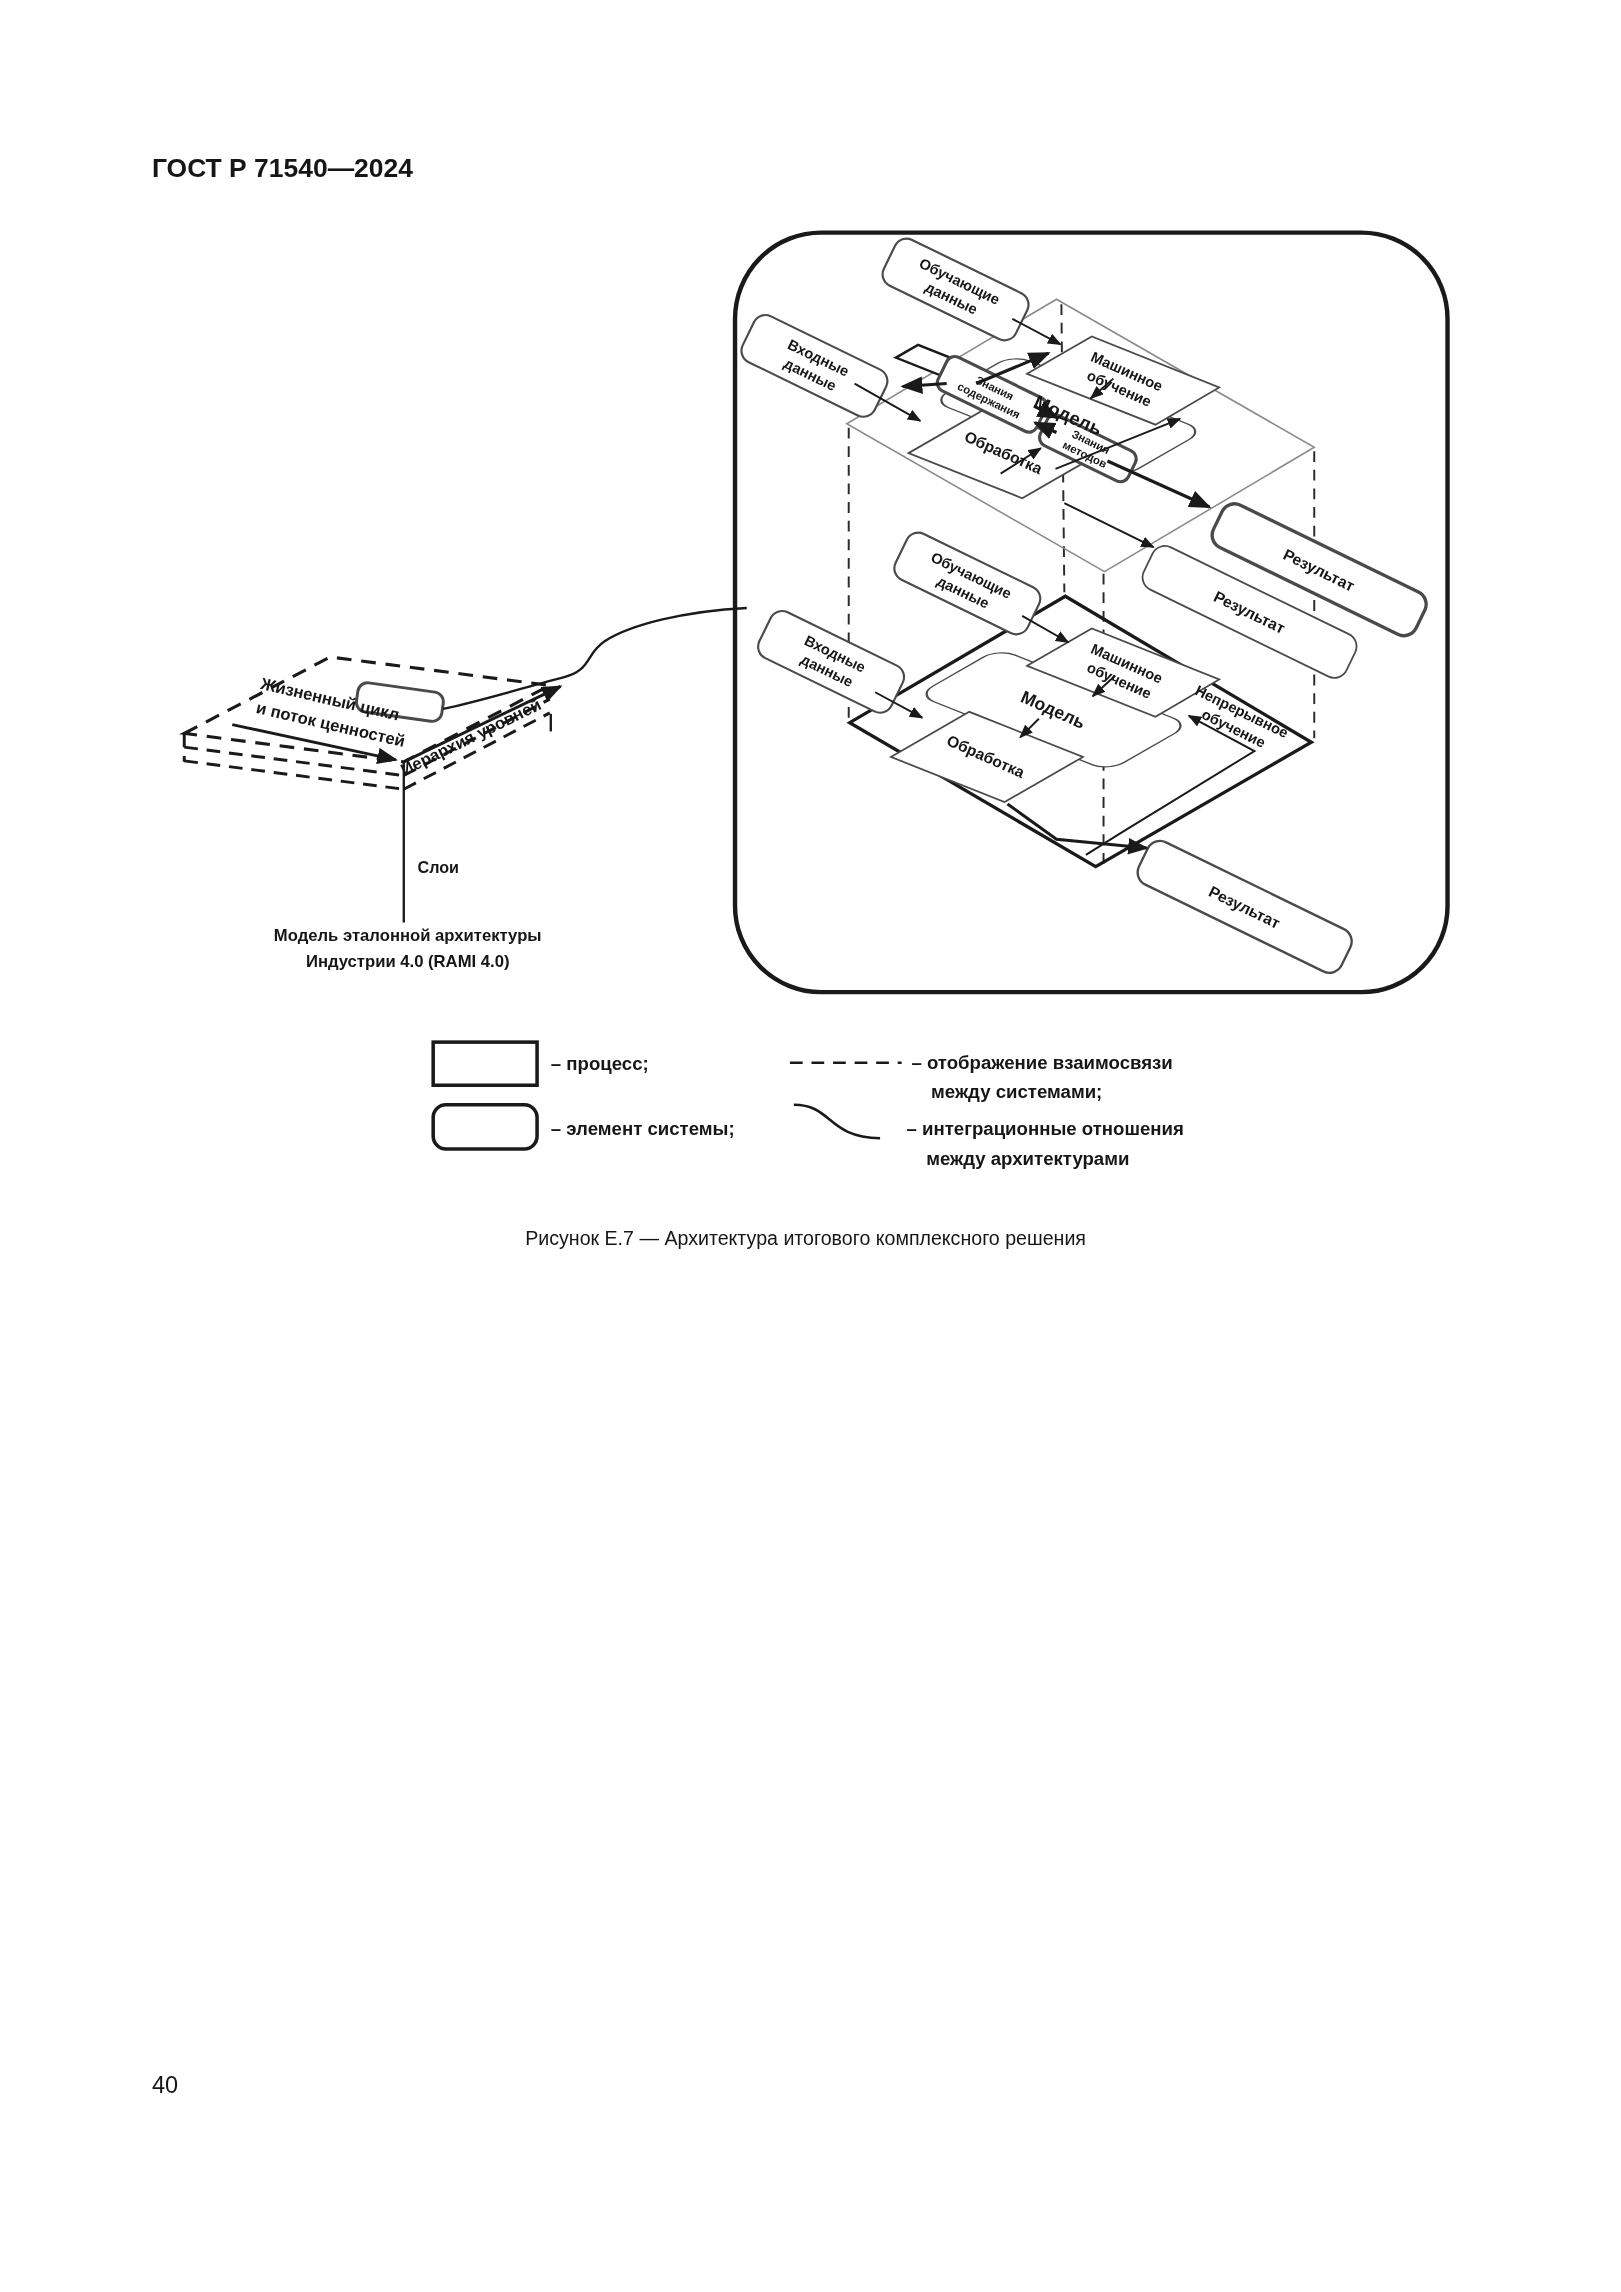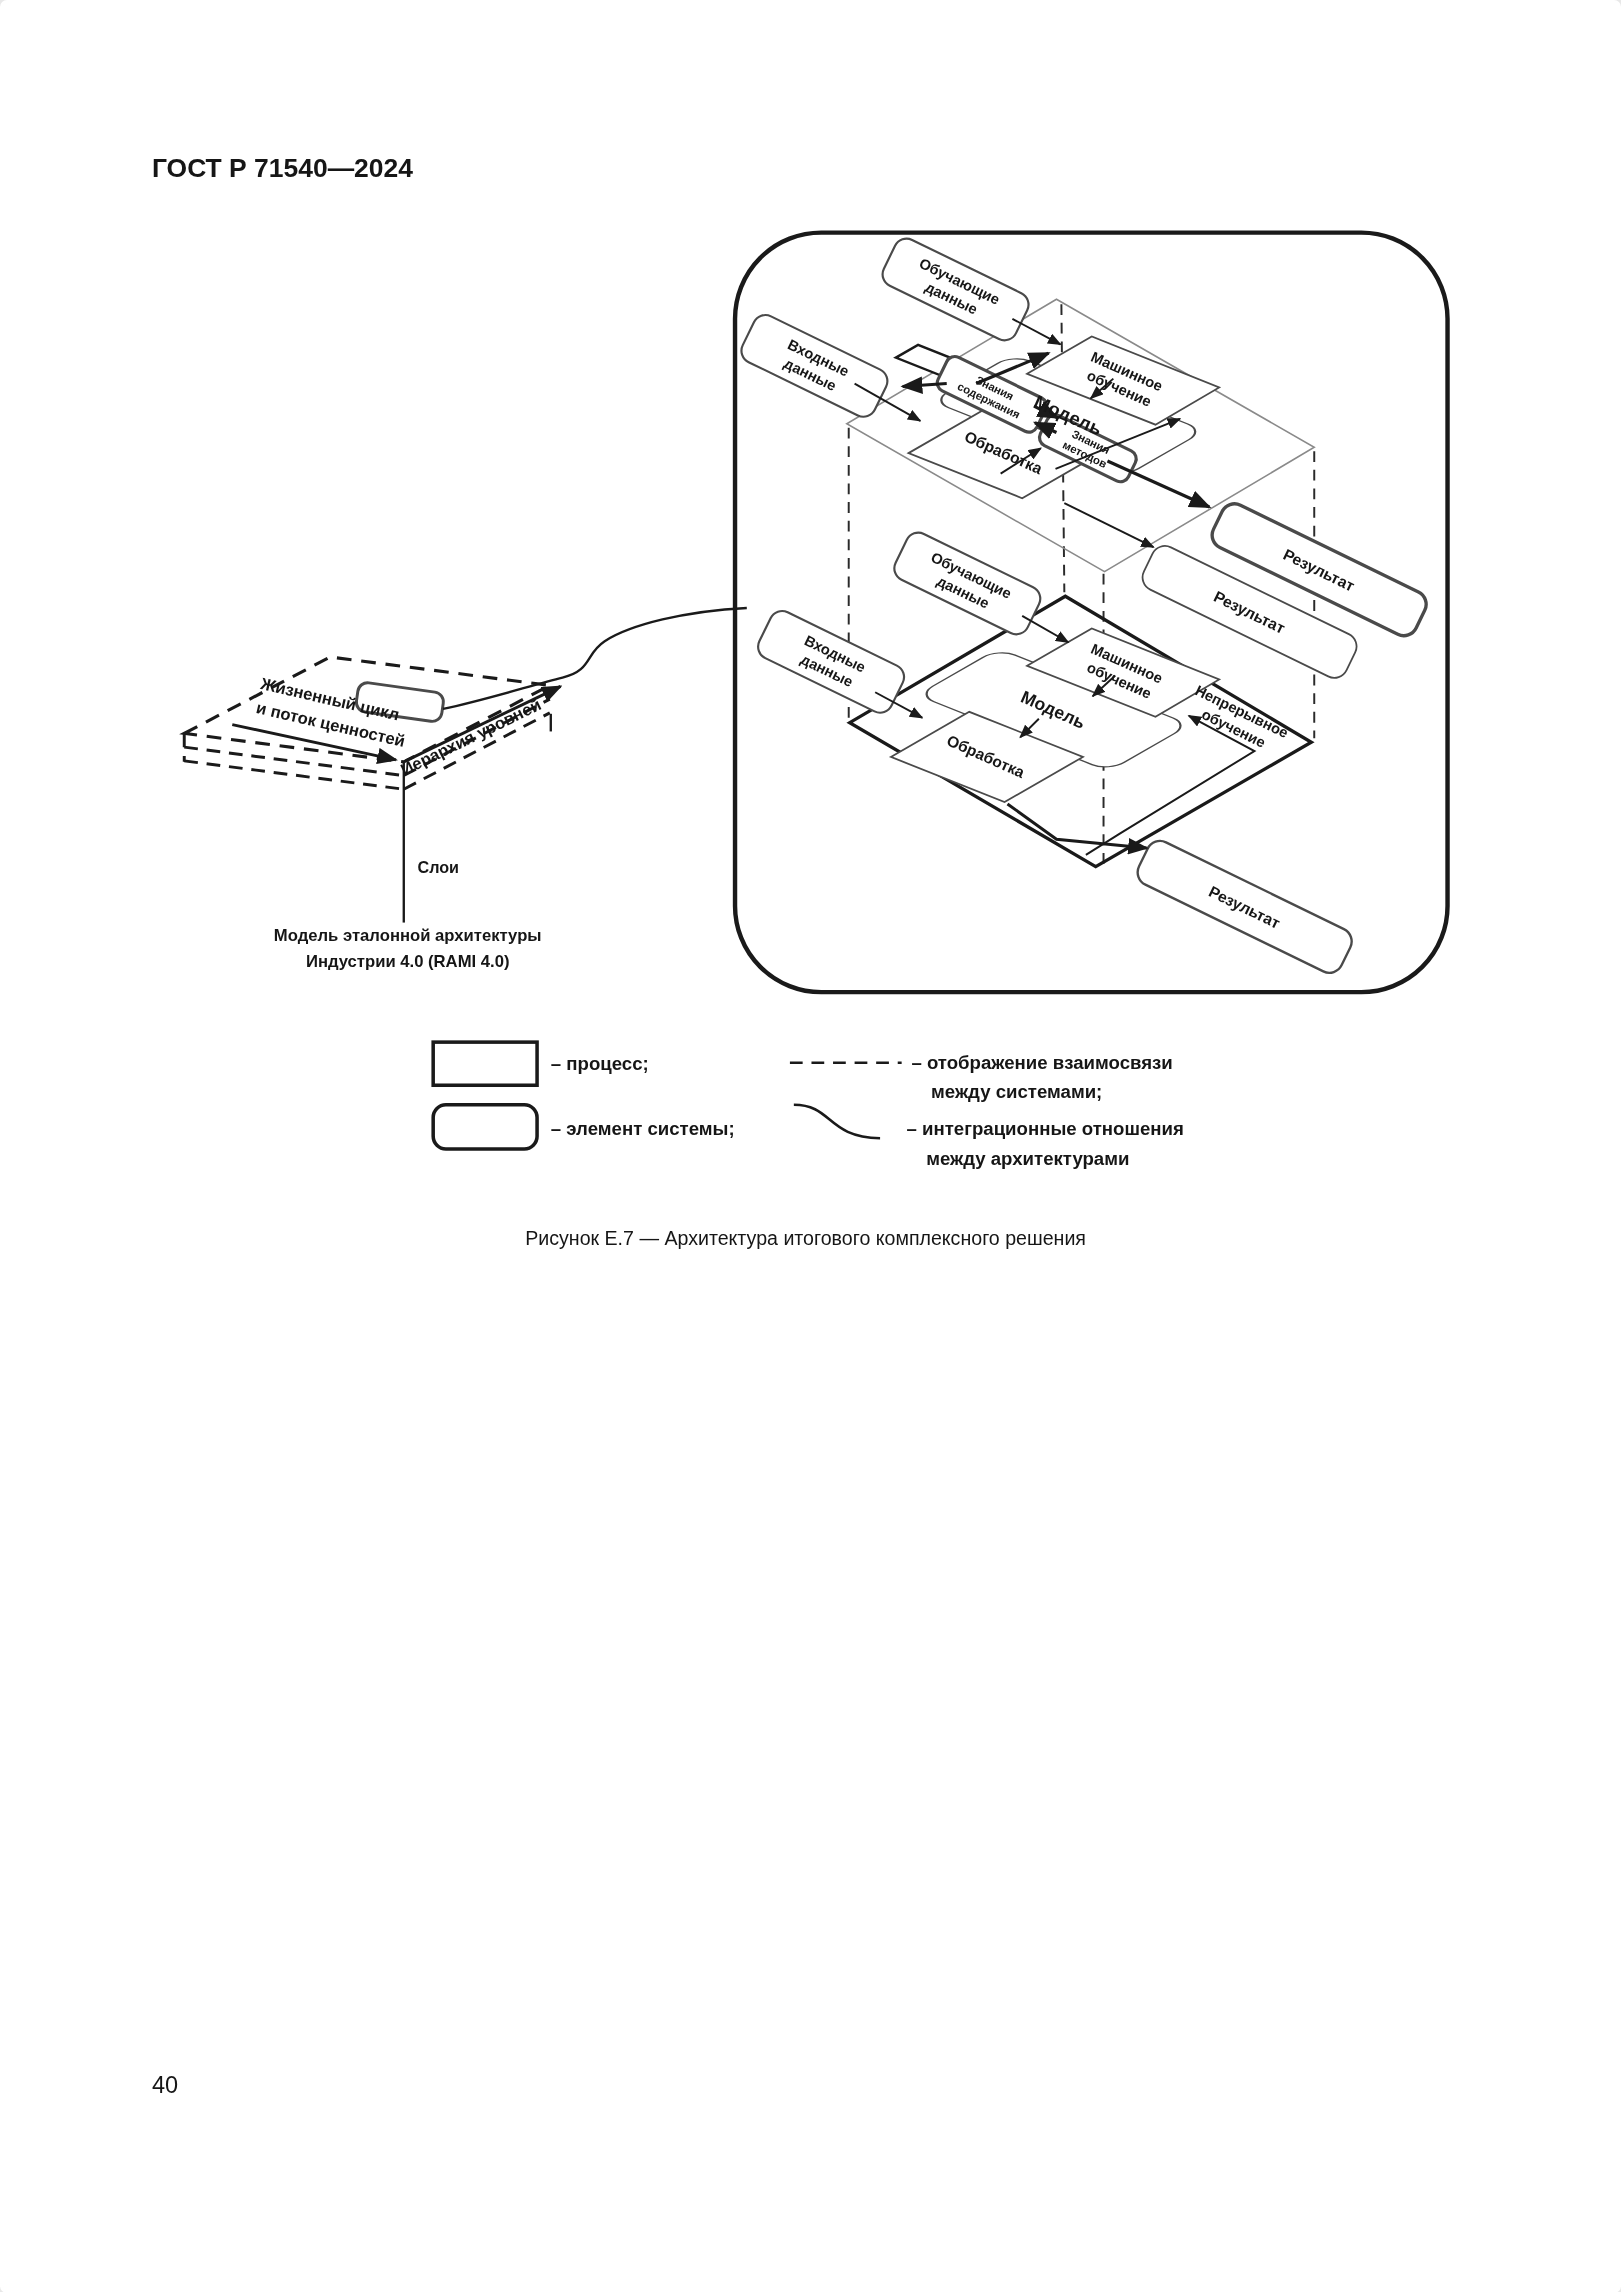--- a/index.html
+++ b/index.html
@@ -1,20 +1,19 @@
 <!DOCTYPE html>
 <html><head>
 <meta charset="utf-8">
 <style>
   html,body { margin:0; padding:0; background:#e8e8e8; }
   .page {
     position:relative; width:1621px; height:2293px; background:#ffffff;
     margin:0 auto; overflow:hidden;
     font-family:"Liberation Sans","DejaVu Sans",sans-serif;
-    border-radius:7px;
   }
   svg { position:absolute; left:0; top:0; }
   svg text {
     font-family:"Liberation Sans","DejaVu Sans",sans-serif;
     fill:#161616;
   }
   .w7 { font-weight:bold; }
   .w6 { font-weight:600; }
   .ln  { stroke:#1a1a1a; fill:none; }
   .box { fill:#ffffff; stroke:#4a4a4a; }

